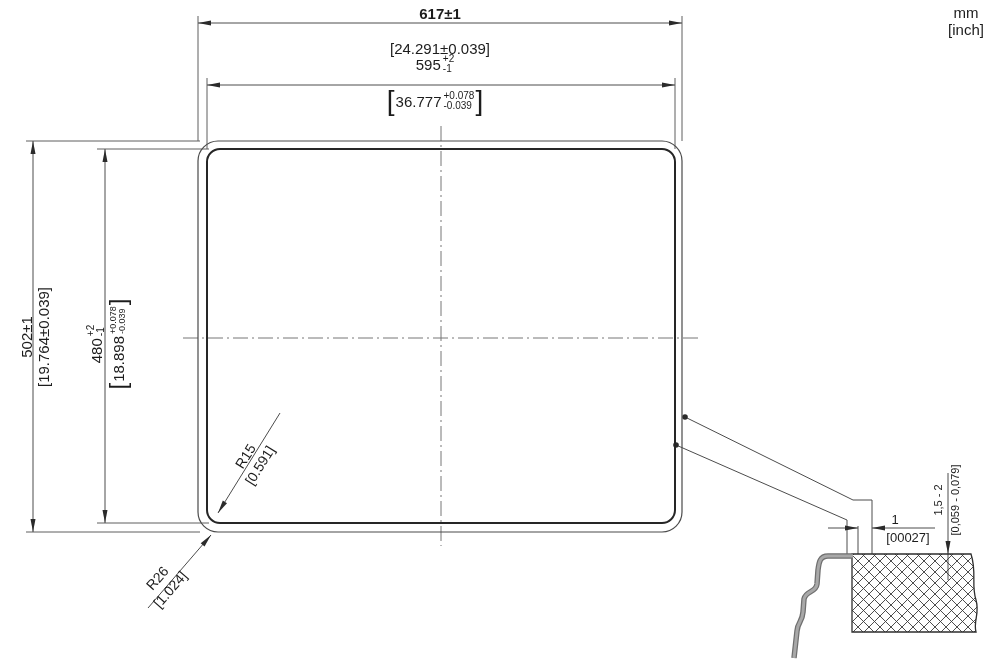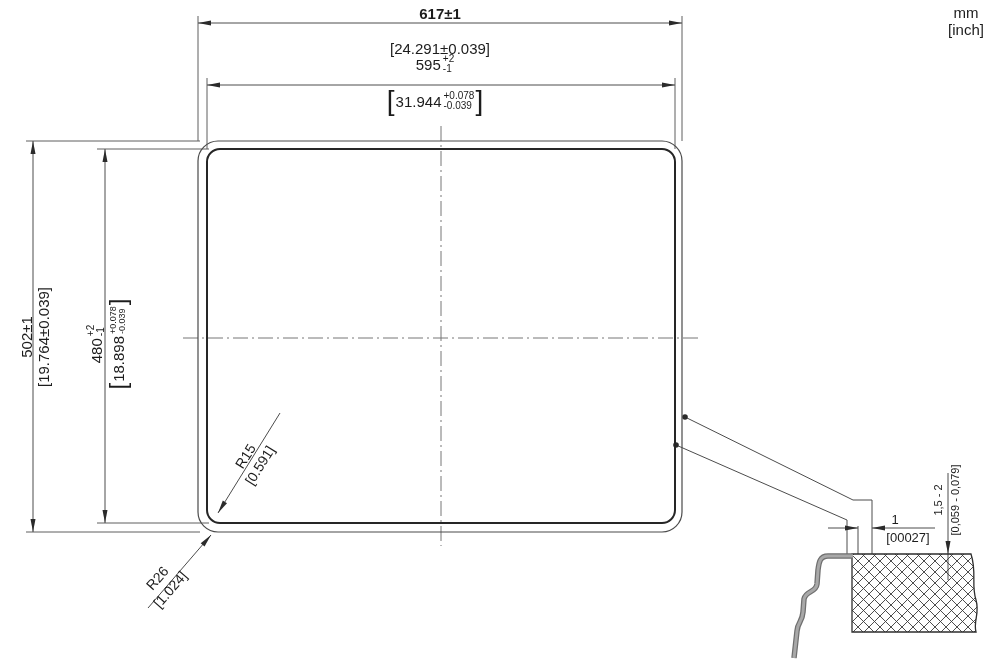--- a/index.html
+++ b/index.html
@@ -113,21 +113,21 @@
   <div class="t dimrow" style="left:435px;top:64px;">
     <span>595</span>
       <span class="stk">
         <span>+2</span>
         <span>-1</span>
       </span>
   </div>
 
   <div class="t dimrow" style="left:435px;top:101px;">
     <span class="bigbr">[</span>
-      <span>31.944</span>
+      <span>36.777</span>
       <span class="stk">
         <span>+0.078</span>
         <span>-0.039</span>
       </span>
       <span class="bigbr">]</span>
   </div>
 
   <div class="t rot90" style="left:35px;top:337px;">
     <div>502±1</div>
     <div>[19.764±0.039]</div>

